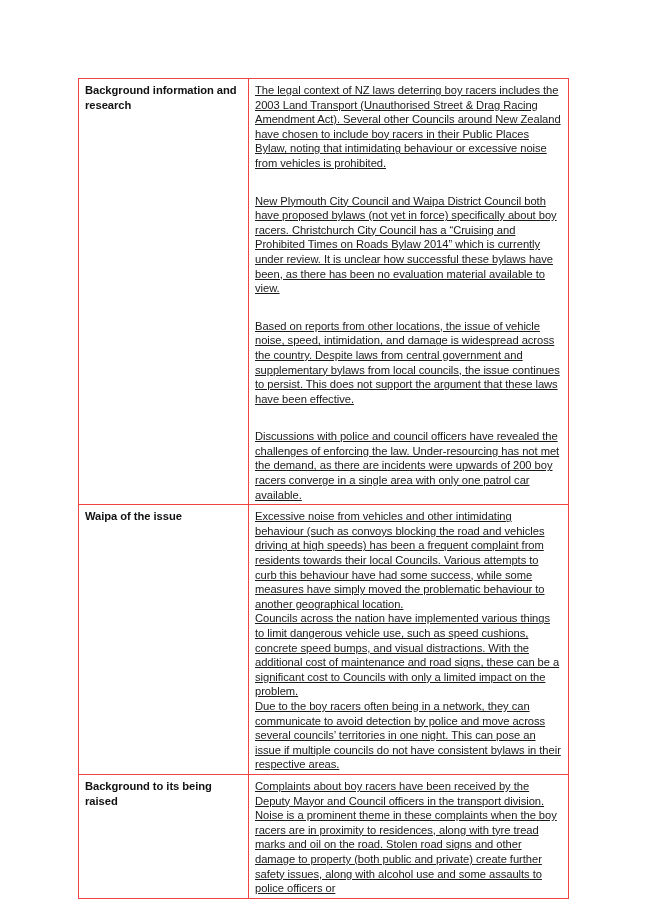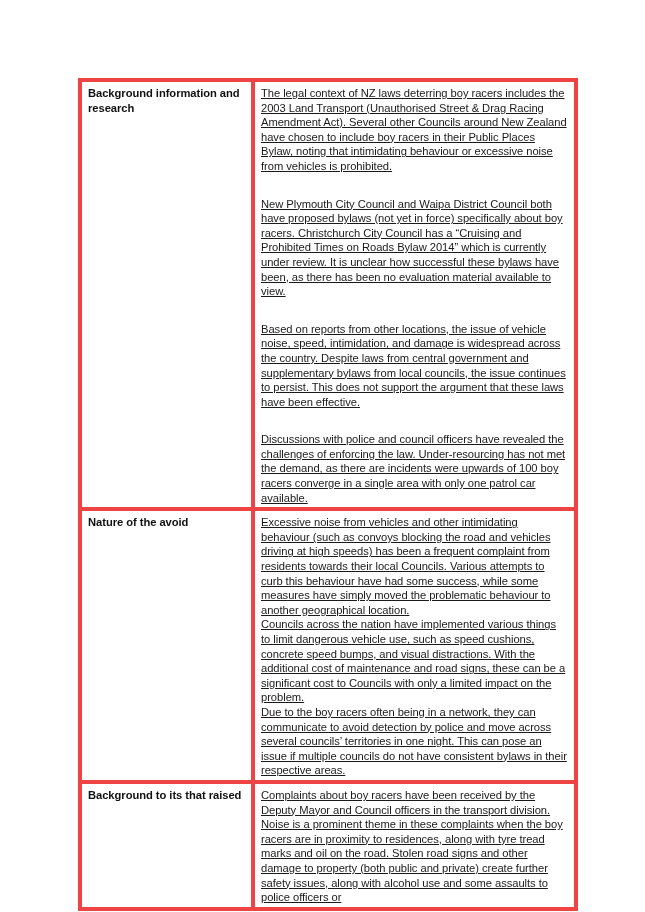--- a/index.html
+++ b/index.html
@@ -23,21 +23,21 @@
     }
     table.doc-table {
       position: absolute;
       left: 78px;
       top: 78px;
       width: 490px;
       border-collapse: collapse;
       table-layout: fixed;
     }
     table.doc-table td {
-      border: 4px solid #ef4444;
+      border: 1px solid #ef4444;
       vertical-align: top;
       padding: 4px 6px 2px 6px;
       font-size: 11.2px;
       line-height: 14.6px;
       letter-spacing: -0.05px;
     }
     td.label-cell {
       width: 157px;
       font-weight: bold;
       color: #111;
@@ -61,32 +61,32 @@
 
 <div class="page">
   <table class="doc-table">
     <tbody>
       <tr class="row-1">
         <td class="label-cell">Background information and research</td>
         <td class="content-cell">
           <p class="para">The legal context of NZ laws deterring boy racers includes the 2003 Land Transport (Unauthorised Street &amp; Drag Racing Amendment Act). Several other Councils around New Zealand have chosen to include boy racers in their Public Places Bylaw, noting that intimidating behaviour or excessive noise from vehicles is prohibited.</p>
           <p class="para gap">New Plymouth City Council and Waipa District Council both have proposed bylaws (not yet in force) specifically about boy racers. Christchurch City Council has a “Cruising and Prohibited Times on Roads Bylaw 2014” which is currently under review. It is unclear how successful these bylaws have been, as there has been no evaluation material available to view.</p>
           <p class="para gap">Based on reports from other locations, the issue of vehicle noise, speed, intimidation, and damage is widespread across the country. Despite laws from central government and supplementary bylaws from local councils, the issue continues to persist. This does not support the argument that these laws have been effective.</p>
-          <p class="para gap">Discussions with police and council officers have revealed the challenges of enforcing the law. Under-resourcing has not met the demand, as there are incidents were upwards of 100 boy racers converge in a single area with only one patrol car available.</p>
+          <p class="para gap">Discussions with police and council officers have revealed the challenges of enforcing the law. Under-resourcing has not met the demand, as there are incidents were upwards of 200 boy racers converge in a single area with only one patrol car available.</p>
         </td>
       </tr>
       <tr class="row-2">
-        <td class="label-cell">Nature of the avoid</td>
+        <td class="label-cell">Waipa of the issue</td>
         <td class="content-cell">
           <p class="para">Excessive noise from vehicles and other intimidating behaviour (such as convoys blocking the road and vehicles driving at high speeds) has been a frequent complaint from residents towards their local Councils. Various attempts to curb this behaviour have had some success, while some measures have simply moved the problematic behaviour to another geographical location.</p>
           <p class="para">Councils across the nation have implemented various things to limit dangerous vehicle use, such as speed cushions, concrete speed bumps, and visual distractions. With the additional cost of maintenance and road signs, these can be a significant cost to Councils with only a limited impact on the problem.</p>
           <p class="para">Due to the boy racers often being in a network, they can communicate to avoid detection by police and move across several councils’ territories in one night. This can pose an issue if multiple councils do not have consistent bylaws in their respective areas.</p>
         </td>
       </tr>
       <tr class="row-3">
-        <td class="label-cell">Background to its that raised</td>
+        <td class="label-cell">Background to its being raised</td>
         <td class="content-cell">
           <p class="para">Complaints about boy racers have been received by the Deputy Mayor and Council officers in the transport division. Noise is a prominent theme in these complaints when the boy racers are in proximity to residences, along with tyre tread marks and oil on the road. Stolen road signs and other damage to property (both public and private) create further safety issues, along with alcohol use and some assaults to police officers or</p>
         </td>
       </tr>
     </tbody>
   </table>
 </div>
 
 </body></html>

